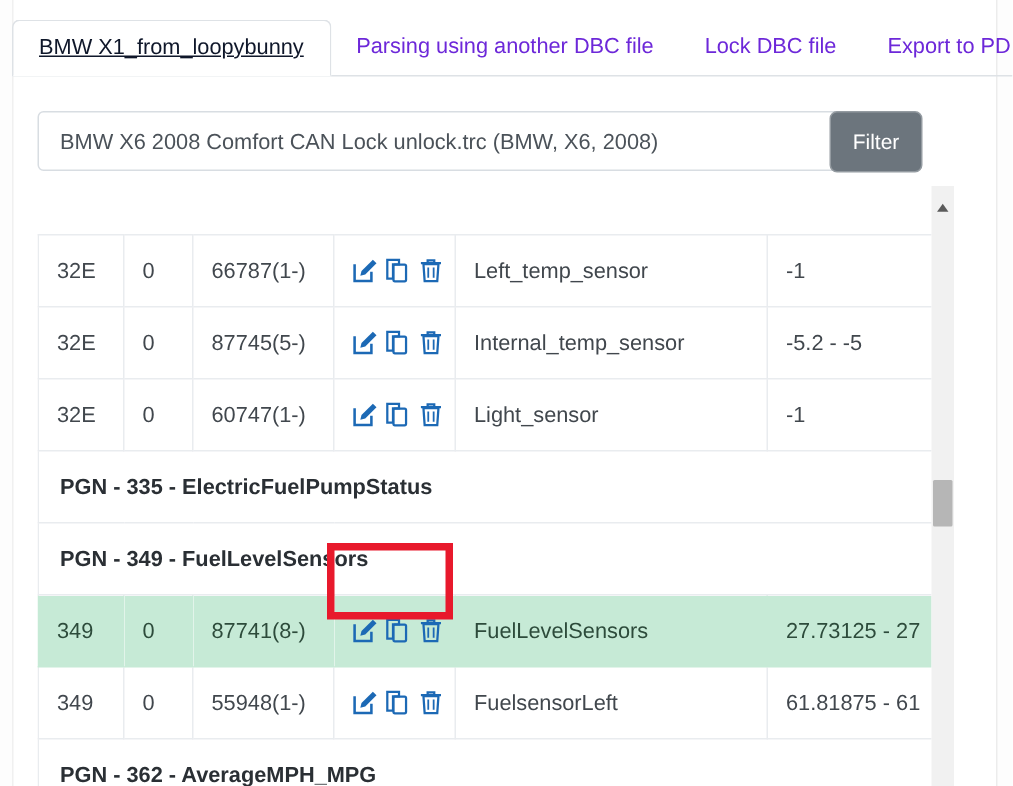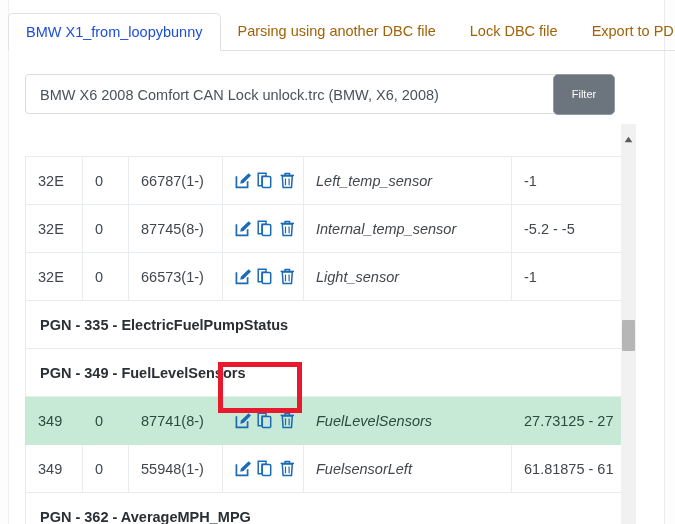--- a/index.html
+++ b/index.html
@@ -50,35 +50,36 @@
     border-bottom: 1px solid #dee2e6;
     box-sizing: border-box;
     white-space: nowrap;
   }
   .tab {
     display: inline-block;
     height: 37px;
     line-height: 37px;
     padding: 0 17px;
     font-size: 14.5px;
-    color: #a16207;
+    color: #6d28d9;
     vertical-align: top;
     box-sizing: border-box;
     cursor: pointer;
   }
   .tab.active {
-    color: #1d4ed8;
+    color: #0f172a;
     background: #ffffff;
     border: 1px solid #dee2e6;
     border-bottom: 1px solid #ffffff;
     border-top-left-radius: 5px;
     border-top-right-radius: 5px;
     margin-bottom: -1px;
     height: 38px;
     line-height: 37px;
+    text-decoration: underline;
   }
 
   
   #filterbar {
     position: absolute;
     left: 25px;
     top: 74px;
     width: 620px;
     height: 40px;
   }
@@ -110,21 +111,21 @@
   #filter-button {
     position: absolute;
     left: 528px;
     top: 0px;
     width: 62px;
     height: 41px;
     background: #6c757d;
     border: 1px solid #949ba1;
     border-radius: 5px;
     color: #ffffff;
-    font-size: 11px;
+    font-size: 14px;
     text-align: center;
     line-height: 39px;
     box-sizing: border-box;
     cursor: pointer;
   }
 
   
   #table-wrap {
     position: absolute;
     left: 25px;
@@ -147,21 +148,21 @@
     padding: 0 12px;
     box-sizing: border-box;
     white-space: nowrap;
     overflow: hidden;
     vertical-align: middle;
   }
   td.c-pgn   { width: 57px;  }
   td.c-num   { width: 46px;  }
   td.c-id    { width: 94px;  }
   td.c-acts  { width: 81px; padding: 0 10px; }
-  td.c-name  { width: 208px; font-style: italic; }
+  td.c-name  { width: 208px; }
   td.c-val   { width: 214px; }
   tr.group td {
     font-weight: bold;
     color: #2a2f34;
     font-size: 14.5px;
     padding-left: 14px;
   }
   tr.selected td {
     background: #c6ead6;
     border-color: #c6ead6;
@@ -278,21 +279,21 @@
                   </svg>
                 </span>
               </div>
             </td>
             <td class="c-name">Left_temp_sensor</td>
             <td class="c-val">-1</td>
           </tr>
           <tr class="">
             <td class="c-pgn">32E</td>
             <td class="c-num">0</td>
-            <td class="c-id">87745(8-)</td>
+            <td class="c-id">87745(5-)</td>
             <td class="c-acts">
               <div class="actions">
                 <span class="icon-btn" title="Edit">
                   <svg width="17" height="17" viewBox="0 0 17 17">
                     <path d="M1.4 4.2 V15.3 H12.6 V9.2" fill="none" stroke="#1c69b5" stroke-width="1.7"></path>
                     <path d="M5.2 11.8 L6.0 8.6 L13.6 1.2 L16.0 3.5 L8.5 11.0 Z" fill="#1c69b5"></path>
                   </svg>
                 </span>
                 <span class="icon-btn" title="Copy">
                   <svg width="17" height="17" viewBox="0 0 17 17">
@@ -309,21 +310,21 @@
                   </svg>
                 </span>
               </div>
             </td>
             <td class="c-name">Internal_temp_sensor</td>
             <td class="c-val">-5.2 - -5</td>
           </tr>
           <tr class="">
             <td class="c-pgn">32E</td>
             <td class="c-num">0</td>
-            <td class="c-id">66573(1-)</td>
+            <td class="c-id">60747(1-)</td>
             <td class="c-acts">
               <div class="actions">
                 <span class="icon-btn" title="Edit">
                   <svg width="17" height="17" viewBox="0 0 17 17">
                     <path d="M1.4 4.2 V15.3 H12.6 V9.2" fill="none" stroke="#1c69b5" stroke-width="1.7"></path>
                     <path d="M5.2 11.8 L6.0 8.6 L13.6 1.2 L16.0 3.5 L8.5 11.0 Z" fill="#1c69b5"></path>
                   </svg>
                 </span>
                 <span class="icon-btn" title="Copy">
                   <svg width="17" height="17" viewBox="0 0 17 17">

